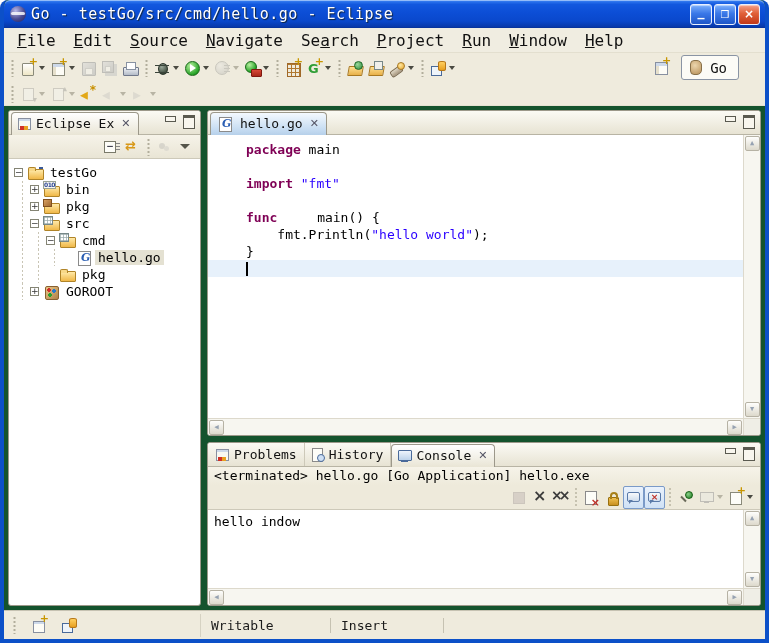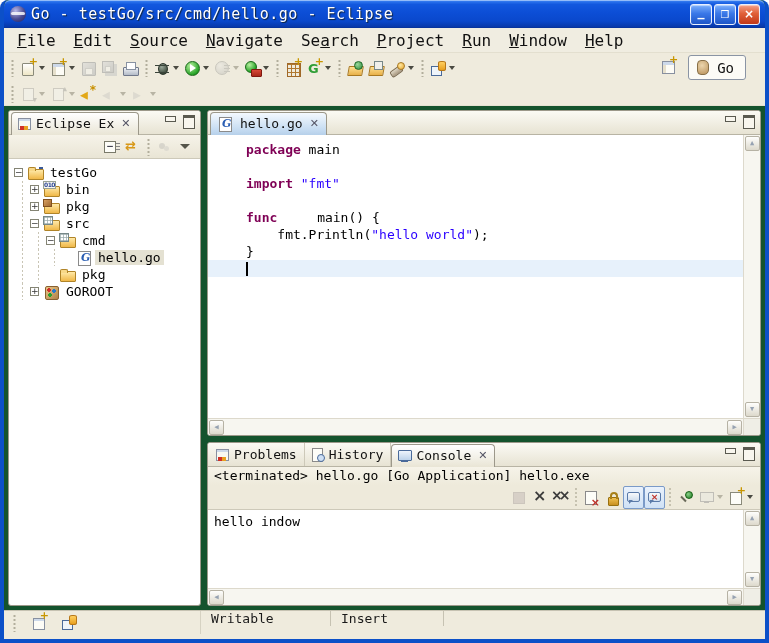--- a/index.html
+++ b/index.html
@@ -39,21 +39,21 @@
     background-image:radial-gradient(circle 1px,#b2ae9c 85%,transparent);background-size:4px 4px;background-position:center top}
   .tb-sep{width:2px;height:19px;margin:0 4px;flex:none;
     background-image:linear-gradient(180deg,#c6c2b0 50%,transparent 50%);background-size:2px 4px}
   .tbtn{display:inline-flex;align-items:center;height:23px;padding:0 1px;border:1px solid transparent;border-radius:2px;flex:none}
   .tbtn.active{border-color:#7a9ac8;background:linear-gradient(#eaf2fc,#cfe1f5)}
   .tbtn.disabled .ic{opacity:.38;filter:grayscale(70%)}
   .dd{width:0;height:0;border:3px solid transparent;border-top:4px solid #4a4a42;margin:3px 1px 0 2px;flex:none}
   .tbtn.disabled .dd{border-top-color:#b8b4a4}
 
   
-  .persp{position:absolute;right:19px;top:2px;display:flex;align-items:flex-start;gap:9px}
+  .persp{position:absolute;right:26px;top:2px;display:flex;align-items:center;gap:9px}
   .persp-active{display:flex;align-items:center;gap:6px;height:25px;padding:0 11px 0 5px;
     background:#fcfbf6;border:1px solid #8a94a4;border-radius:3px;font-size:14px;color:#111}
 
   
   .ic{position:relative;width:17px;height:17px;display:inline-block;flex:none}
   .ic-newdoc::before{content:"";position:absolute;left:2px;top:3px;width:10px;height:11px;background:linear-gradient(180deg,#fff,#efe7c6);border:1px solid #8a8a7a;border-radius:1px}
   .ic-newdoc::after,.ic-newwin::after,.ic-gopkg::after,.ic-gofile::after,.ic-newconsole::after,.ic-openpersp::after,.ic-fastview::after{content:"+";position:absolute;right:-1px;top:-5px;color:#c89600;font:bold 11px "DejaVu Sans",sans-serif}
   .ic-newwin::before{content:"";position:absolute;left:2px;top:3px;width:11px;height:11px;background:#fdfcf6;border:1px solid #8a8a7a;box-shadow:inset 0 3px 0 #cdd9ea,inset 3px 0 0 #e6e0cc}
   .ic-save::before{content:"";position:absolute;left:2px;top:2px;width:12px;height:12px;background:linear-gradient(135deg,#c8d2e0,#8c9cb8);border:1px solid #68788f;border-radius:1px}
   .ic-save::after{content:"";position:absolute;left:5px;top:8px;width:6px;height:5px;background:#f4f4f0;border:1px solid #9aa4b4}
@@ -172,21 +172,21 @@
   .sb-corner{width:17px;flex:none;background:#efeee6;border-top:1px solid #ddd9cc;border-left:1px solid #ddd9cc}
   .sb-btn{width:15px;height:15px;margin:1px;flex:none;background:linear-gradient(#fefefc,#ddd9cc);border:1px solid #b6b2a4;border-radius:2px;color:#96a2b2;font-size:7px;line-height:13px;text-align:center}
 
   
   .cons-status{height:18px;flex:none;background:linear-gradient(180deg,#f6f3e9,#eeeadb);font-size:13px;color:#000;padding:1px 0 0 6px;white-space:pre}
   .cons-toolbar{height:25px;flex:none;display:flex;align-items:center;justify-content:flex-end;background:#eeeadb;border-bottom:1px solid #cdc9b9;padding-right:4px}
   .cons-body{flex:1;display:flex;min-height:0}
   .cons-out{flex:1;overflow:hidden;padding:3px 6px;font-size:13px;line-height:17px;white-space:pre}
 
   
-  .statusbar{height:29px;flex:none;display:flex;align-items:flex-start;background:#efebdd;border-top:1px solid #c6c2b2;font-size:13px;color:#1a1a1a}
+  .statusbar{height:29px;flex:none;display:flex;align-items:center;background:#efebdd;border-top:1px solid #c6c2b2;font-size:13px;color:#1a1a1a}
   .sb-trimleft{width:197px;flex:none;display:flex;align-items:center;gap:9px;padding-left:5px;border-right:1px solid #d6d2c2}
   .sb-cell{display:flex;align-items:center;padding-left:10px;border-right:1px solid #c6c2b2;white-space:pre}
   .sb-cell.w1{width:130px}
   .sb-cell.w2{width:113px}
   .sb-handle{width:12px;margin:6px 0;border-right:2px dotted #a8a494}
   .sb-rest{flex:1}
 </style>
 </head>
 <body>
 

